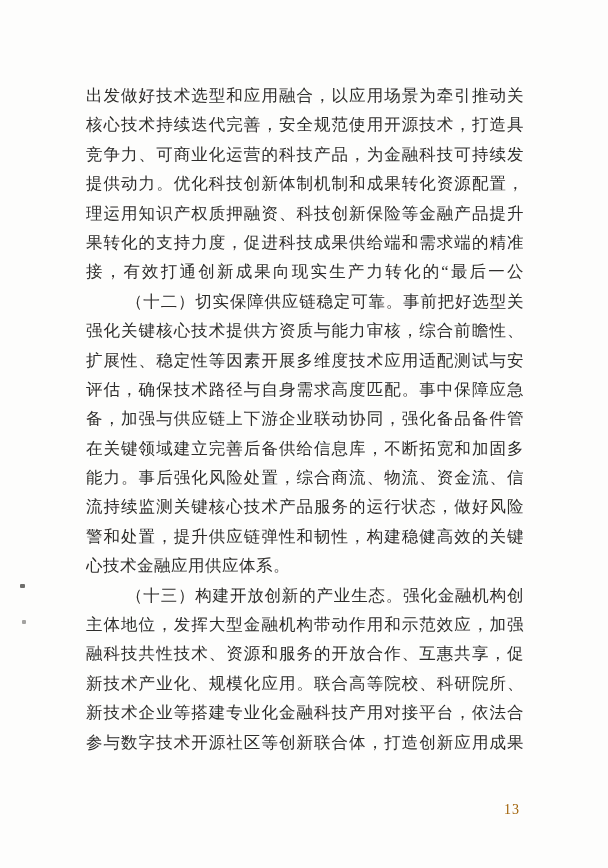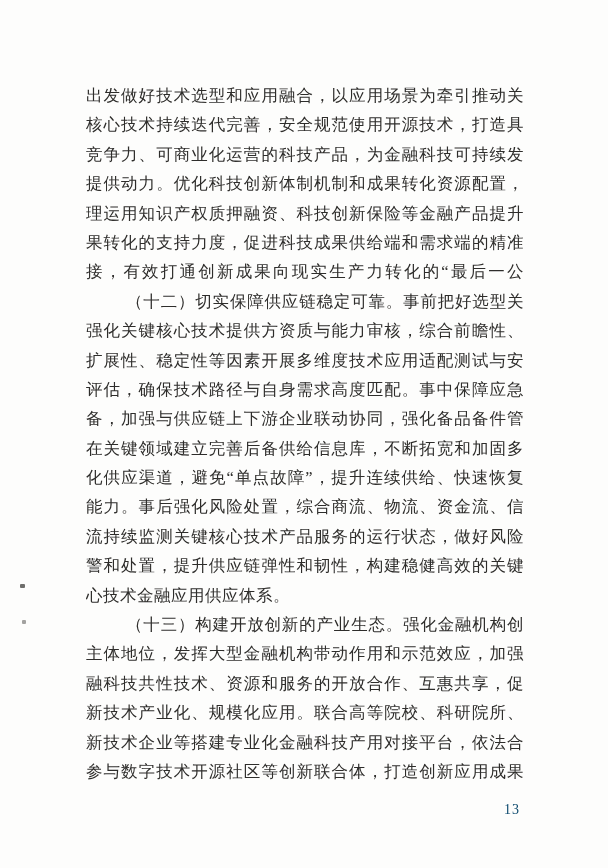--- a/index.html
+++ b/index.html
@@ -39,21 +39,21 @@
   }
   .line.no-fill {
     text-align: center;
     text-align-last: left;
   }
   .page-number {
     position: absolute;
     left: 504px;
     top: 802px;
     font-size: 14px;
-    color: #0c4a6e;
+    color: #a16207;
     letter-spacing: 1px;
   }
   .speck {
     position: absolute;
     border-radius: 1px;
   }
   .speck-1 {
     left: 20px;
     top: 584px;
     width: 5px;
@@ -79,21 +79,20 @@
       <div class="line">提供动力。优化科技创新体制机制和成果转化资源配置，合</div>
       <div class="line">理运用知识产权质押融资、科技创新保险等金融产品提升成</div>
       <div class="line">果转化的支持力度，促进科技成果供给端和需求端的精准对</div>
       <div class="line">接，有效打通创新成果向现实生产力转化的“最后一公里”。</div>
       <div class="line indent">（十二）切实保障供应链稳定可靠。事前把好选型关口，</div>
       <div class="line">强化关键核心技术提供方资质与能力审核，综合前瞻性、可</div>
       <div class="line">扩展性、稳定性等因素开展多维度技术应用适配测试与安全</div>
       <div class="line">评估，确保技术路径与自身需求高度匹配。事中保障应急储</div>
       <div class="line">备，加强与供应链上下游企业联动协同，强化备品备件管理，</div>
       <div class="line">在关键领域建立完善后备供给信息库，不断拓宽和加固多元</div>
-      <div class="line">化供应渠道，避免“单点故障”，提升连续供给、快速恢复</div>
       <div class="line">能力。事后强化风险处置，综合商流、物流、资金流、信息</div>
       <div class="line">流持续监测关键核心技术产品服务的运行状态，做好风险预</div>
       <div class="line">警和处置，提升供应链弹性和韧性，构建稳健高效的关键核</div>
       <div class="line no-fill">心技术金融应用供应体系。</div>
       <div class="line indent">（十三）构建开放创新的产业生态。强化金融机构创新</div>
       <div class="line">主体地位，发挥大型金融机构带动作用和示范效应，加强金</div>
       <div class="line">融科技共性技术、资源和服务的开放合作、互惠共享，促进</div>
       <div class="line">新技术产业化、规模化应用。联合高等院校、科研院所、高</div>
       <div class="line">新技术企业等搭建专业化金融科技产用对接平台，依法合规</div>
       <div class="line">参与数字技术开源社区等创新联合体，打造创新应用成果转</div>

